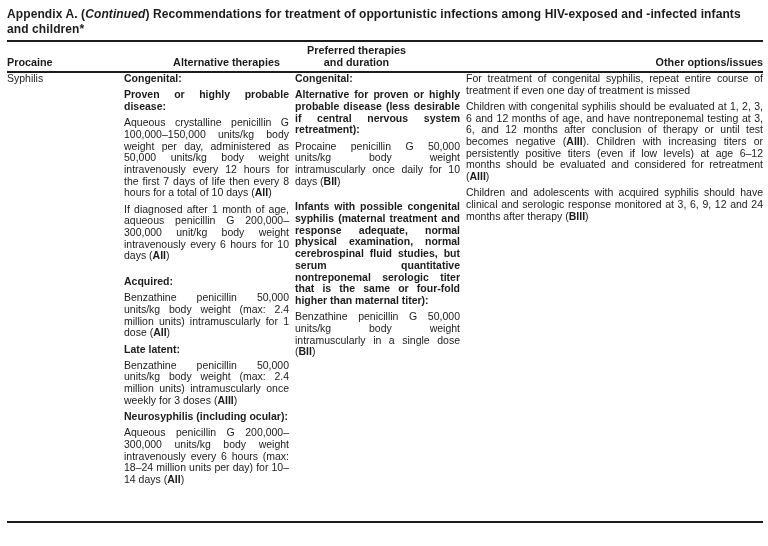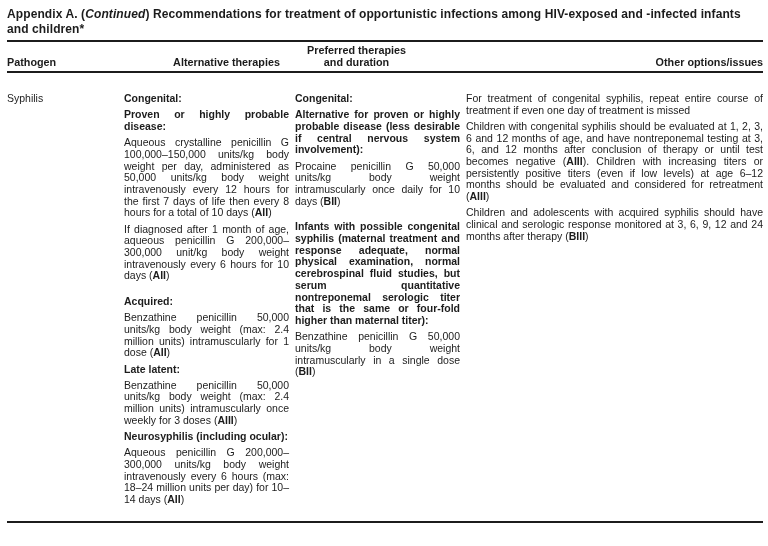--- a/index.html
+++ b/index.html
@@ -37,21 +37,21 @@
     font-size: 10.8px;
     line-height: 12px;
   }
   .th { white-space: pre-line; }
   .th-pathogen   { text-align: left; }
   .th-preferred  { text-align: center; padding-right: 42px; }
   .th-alternative{ text-align: center; padding-left: 40px; }
   .th-other      { text-align: right; padding-left: 18px; }
 
   .tbody {
-    padding: 20px 0 4px 0;
+    padding: 0 0 4px 0;
     border-bottom: 2px solid #1c1c1c;
     min-height: 450px;
     align-items: start;
     box-sizing: border-box;
   }
 
   .cell { font-size: 10.5px; line-height: 11.7px; }
   .cell p { margin: 0 0 4.5px 0; }
   .cell .justify { text-align: justify; }
   .h { font-weight: 700; }
@@ -63,21 +63,21 @@
 
 <div class="page">
 
   <div class="title">
     <span>Appendix A. (</span><span class="i">Continued</span><span>) Recommendations for treatment of opportunistic infections among HIV-exposed and -infected infants and children*</span>
   </div>
 
   <div class="table">
 
     <div class="thead">
-      <div class="th th-pathogen">Pathogen</div>
+      <div class="th th-pathogen">Procaine</div>
       <div class="th th-alternative">Alternative therapies</div>
       <div class="th th-preferred">Preferred therapies
 and duration</div>
       <div class="th th-other">Other options/issues</div>
     </div>
 
     <div class="tbody">
 
       <div class="cell">
         <p>Syphilis</p>
@@ -91,21 +91,21 @@
         <p class="h justify sp">Acquired:</p>
         <p class="justify"><span>Benzathine penicillin 50,000 units/kg body weight (max: 2.4 million units) intramuscularly for 1 dose (</span><span class="rb">AII</span><span>)</span></p>
         <p class="h justify">Late latent:</p>
         <p class="justify"><span>Benzathine penicillin 50,000 units/kg body weight (max: 2.4 million units) intramuscularly once weekly for 3 doses (</span><span class="rb">AIII</span><span>)</span></p>
         <p class="h justify">Neurosyphilis (including ocular):</p>
         <p class="justify"><span>Aqueous penicillin G 200,000–300,000 units/kg body weight intravenously every 6 hours (max: 18–24 million units per day) for 10–14 days (</span><span class="rb">AII</span><span>)</span></p>
       </div>
 
       <div class="cell">
         <p class="h justify">Congenital:</p>
-        <p class="h justify">Alternative for proven or highly probable disease (less desirable if central nervous system involvement):</p>
+        <p class="h justify">Alternative for proven or highly probable disease (less desirable if central nervous system retreatment):</p>
         <p class="justify"><span>Procaine penicillin G 50,000 units/kg body weight intramuscularly once daily for 10 days (</span><span class="rb">BII</span><span>)</span></p>
         <p class="h justify sp">Infants with possible congenital syphilis (maternal treatment and response adequate, normal physical examination, normal cerebrospinal fluid studies, but serum quantitative nontreponemal serologic titer that is the same or four-fold higher than maternal titer):</p>
         <p class="justify"><span>Benzathine penicillin G 50,000 units/kg body weight intramuscularly in a single dose (</span><span class="rb">BII</span><span>)</span></p>
       </div>
 
       <div class="cell">
         <p class="justify"><span>For treatment of congenital syphilis, repeat entire course of treatment if even one day of treatment is missed</span></p>
         <p class="justify"><span>Children with congenital syphilis should be evaluated at 1, 2, 3, 6 and 12 months of age, and have nontreponemal testing at 3, 6, and 12 months after conclusion of therapy or until test becomes negative (</span><span class="rb">AIII</span><span>). Children with increasing titers or persistently positive titers (even if low levels) at age 6–12 months should be evaluated and considered for retreatment (</span><span class="rb">AIII</span><span>)</span></p>
         <p class="justify"><span>Children and adolescents with acquired syphilis should have clinical and serologic response monitored at 3, 6, 9, 12 and 24 months after therapy (</span><span class="rb">BIII</span><span>)</span></p>
       </div>

